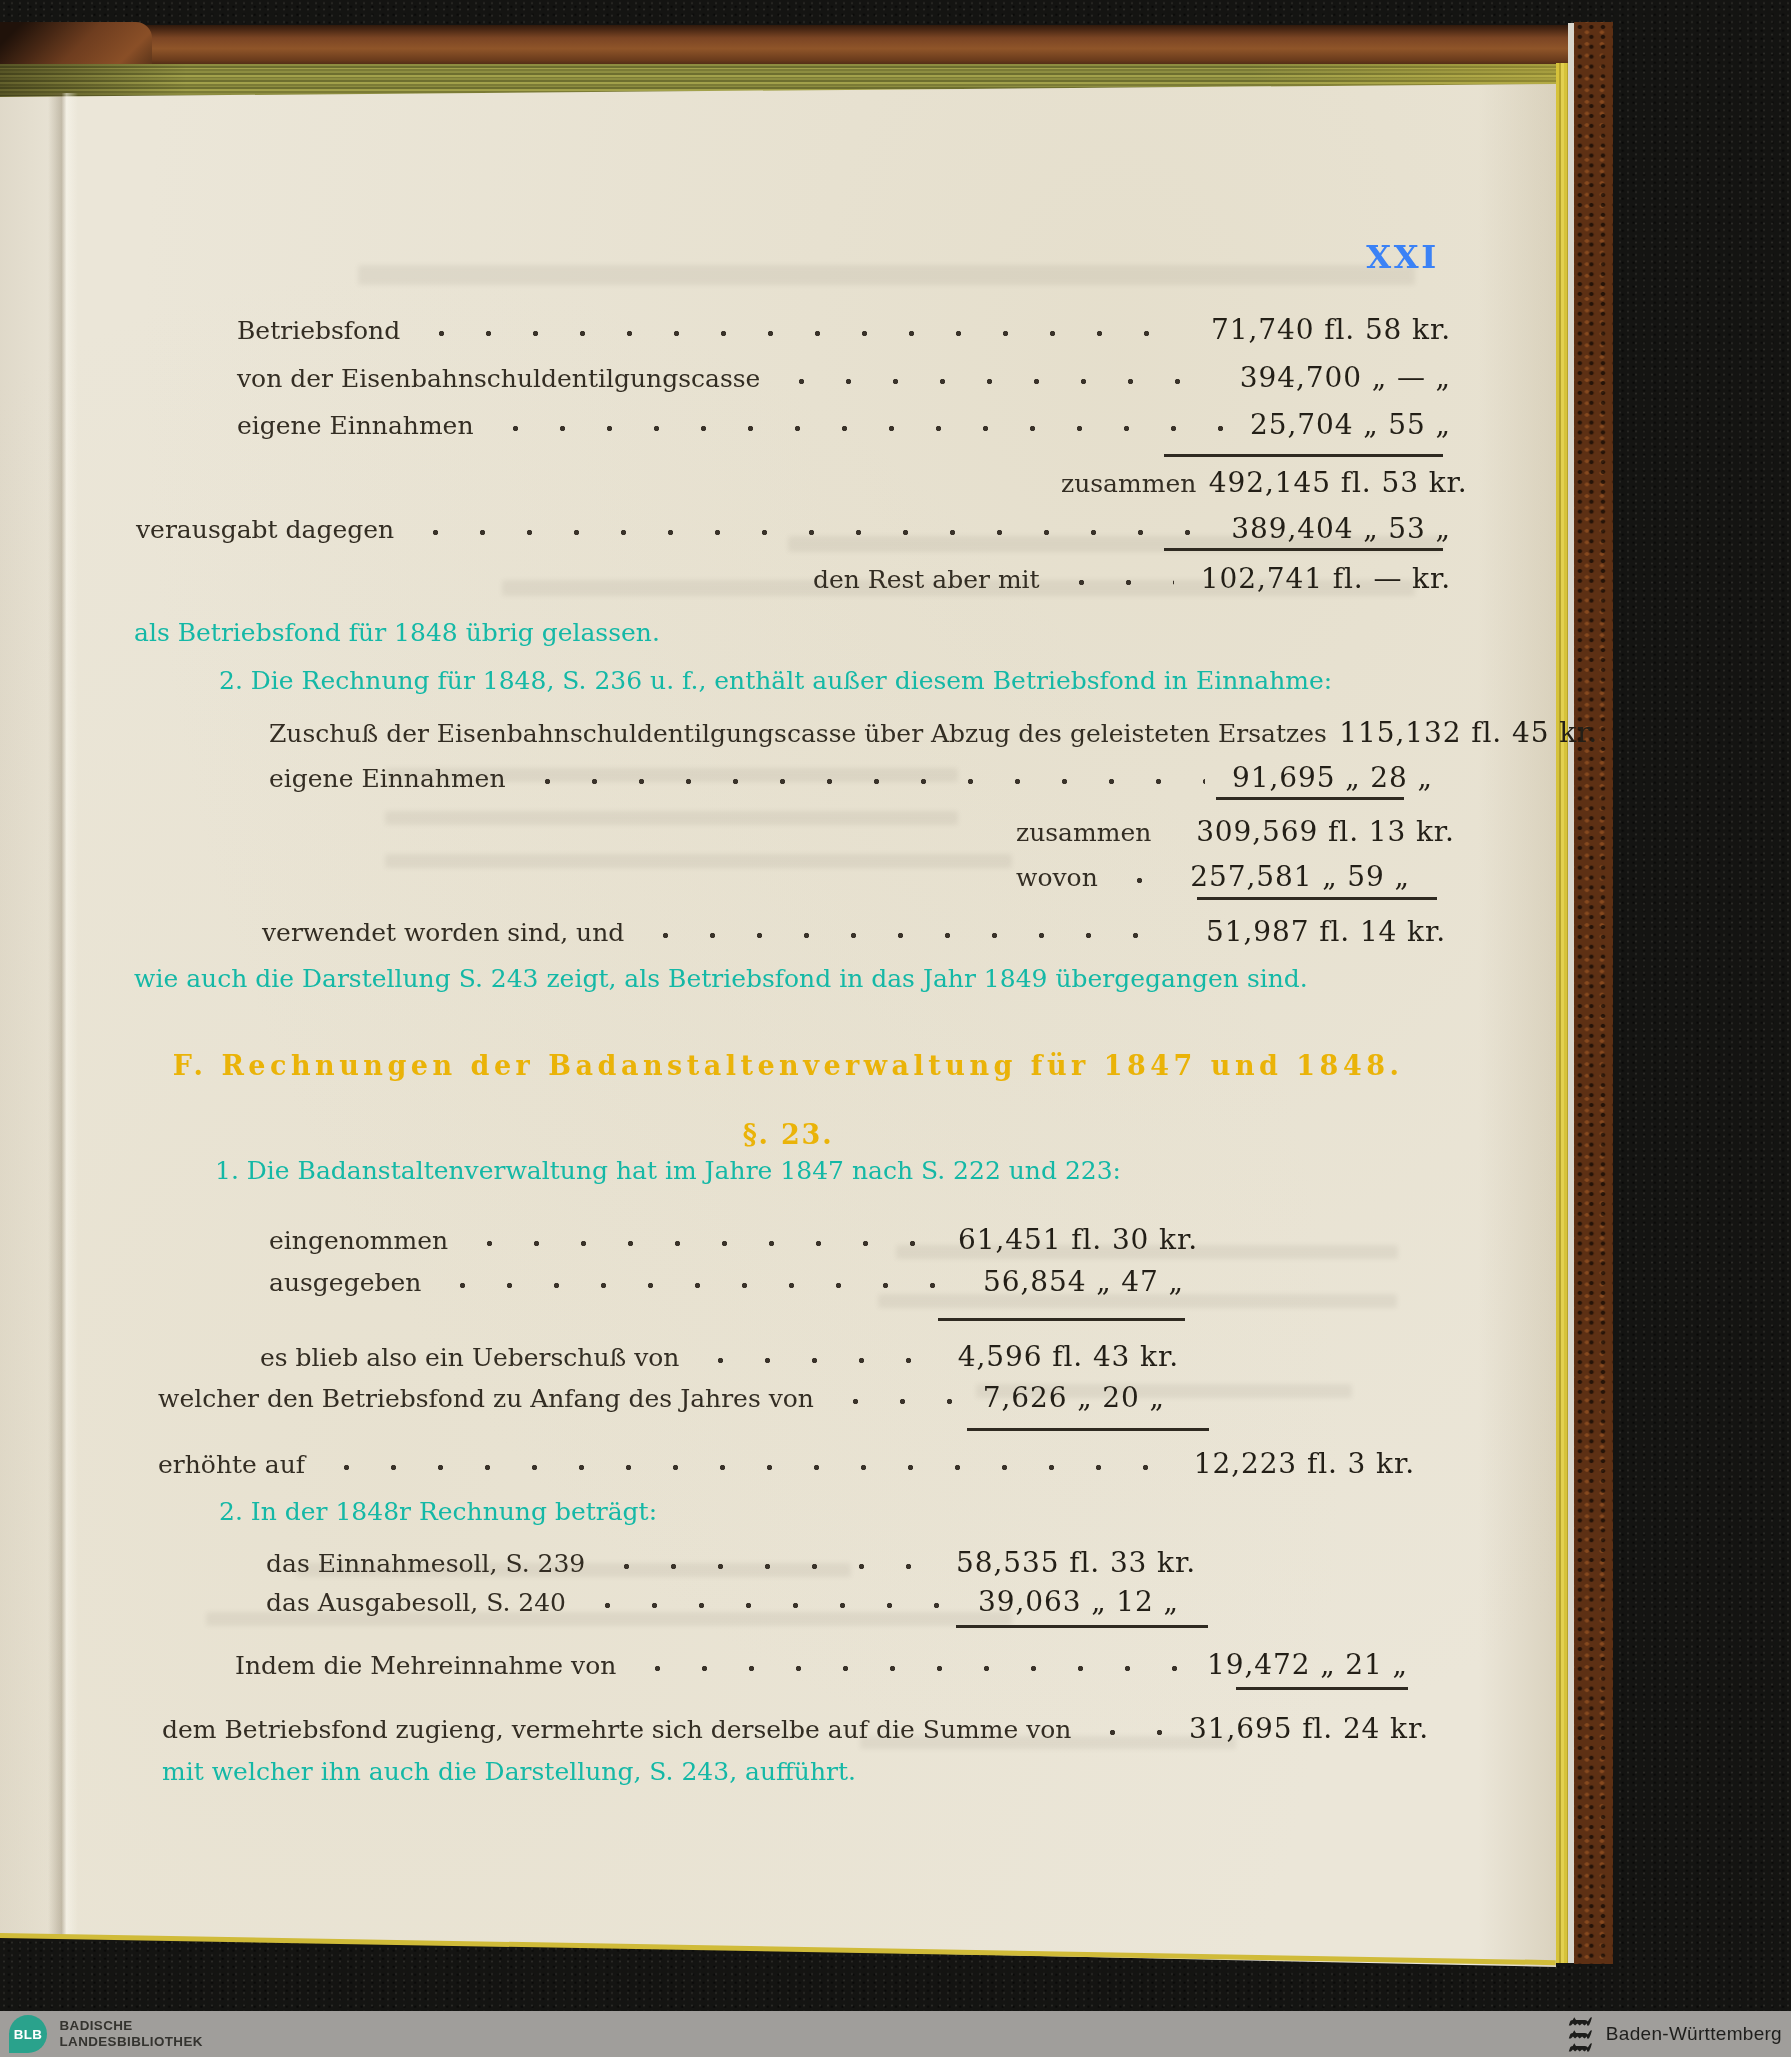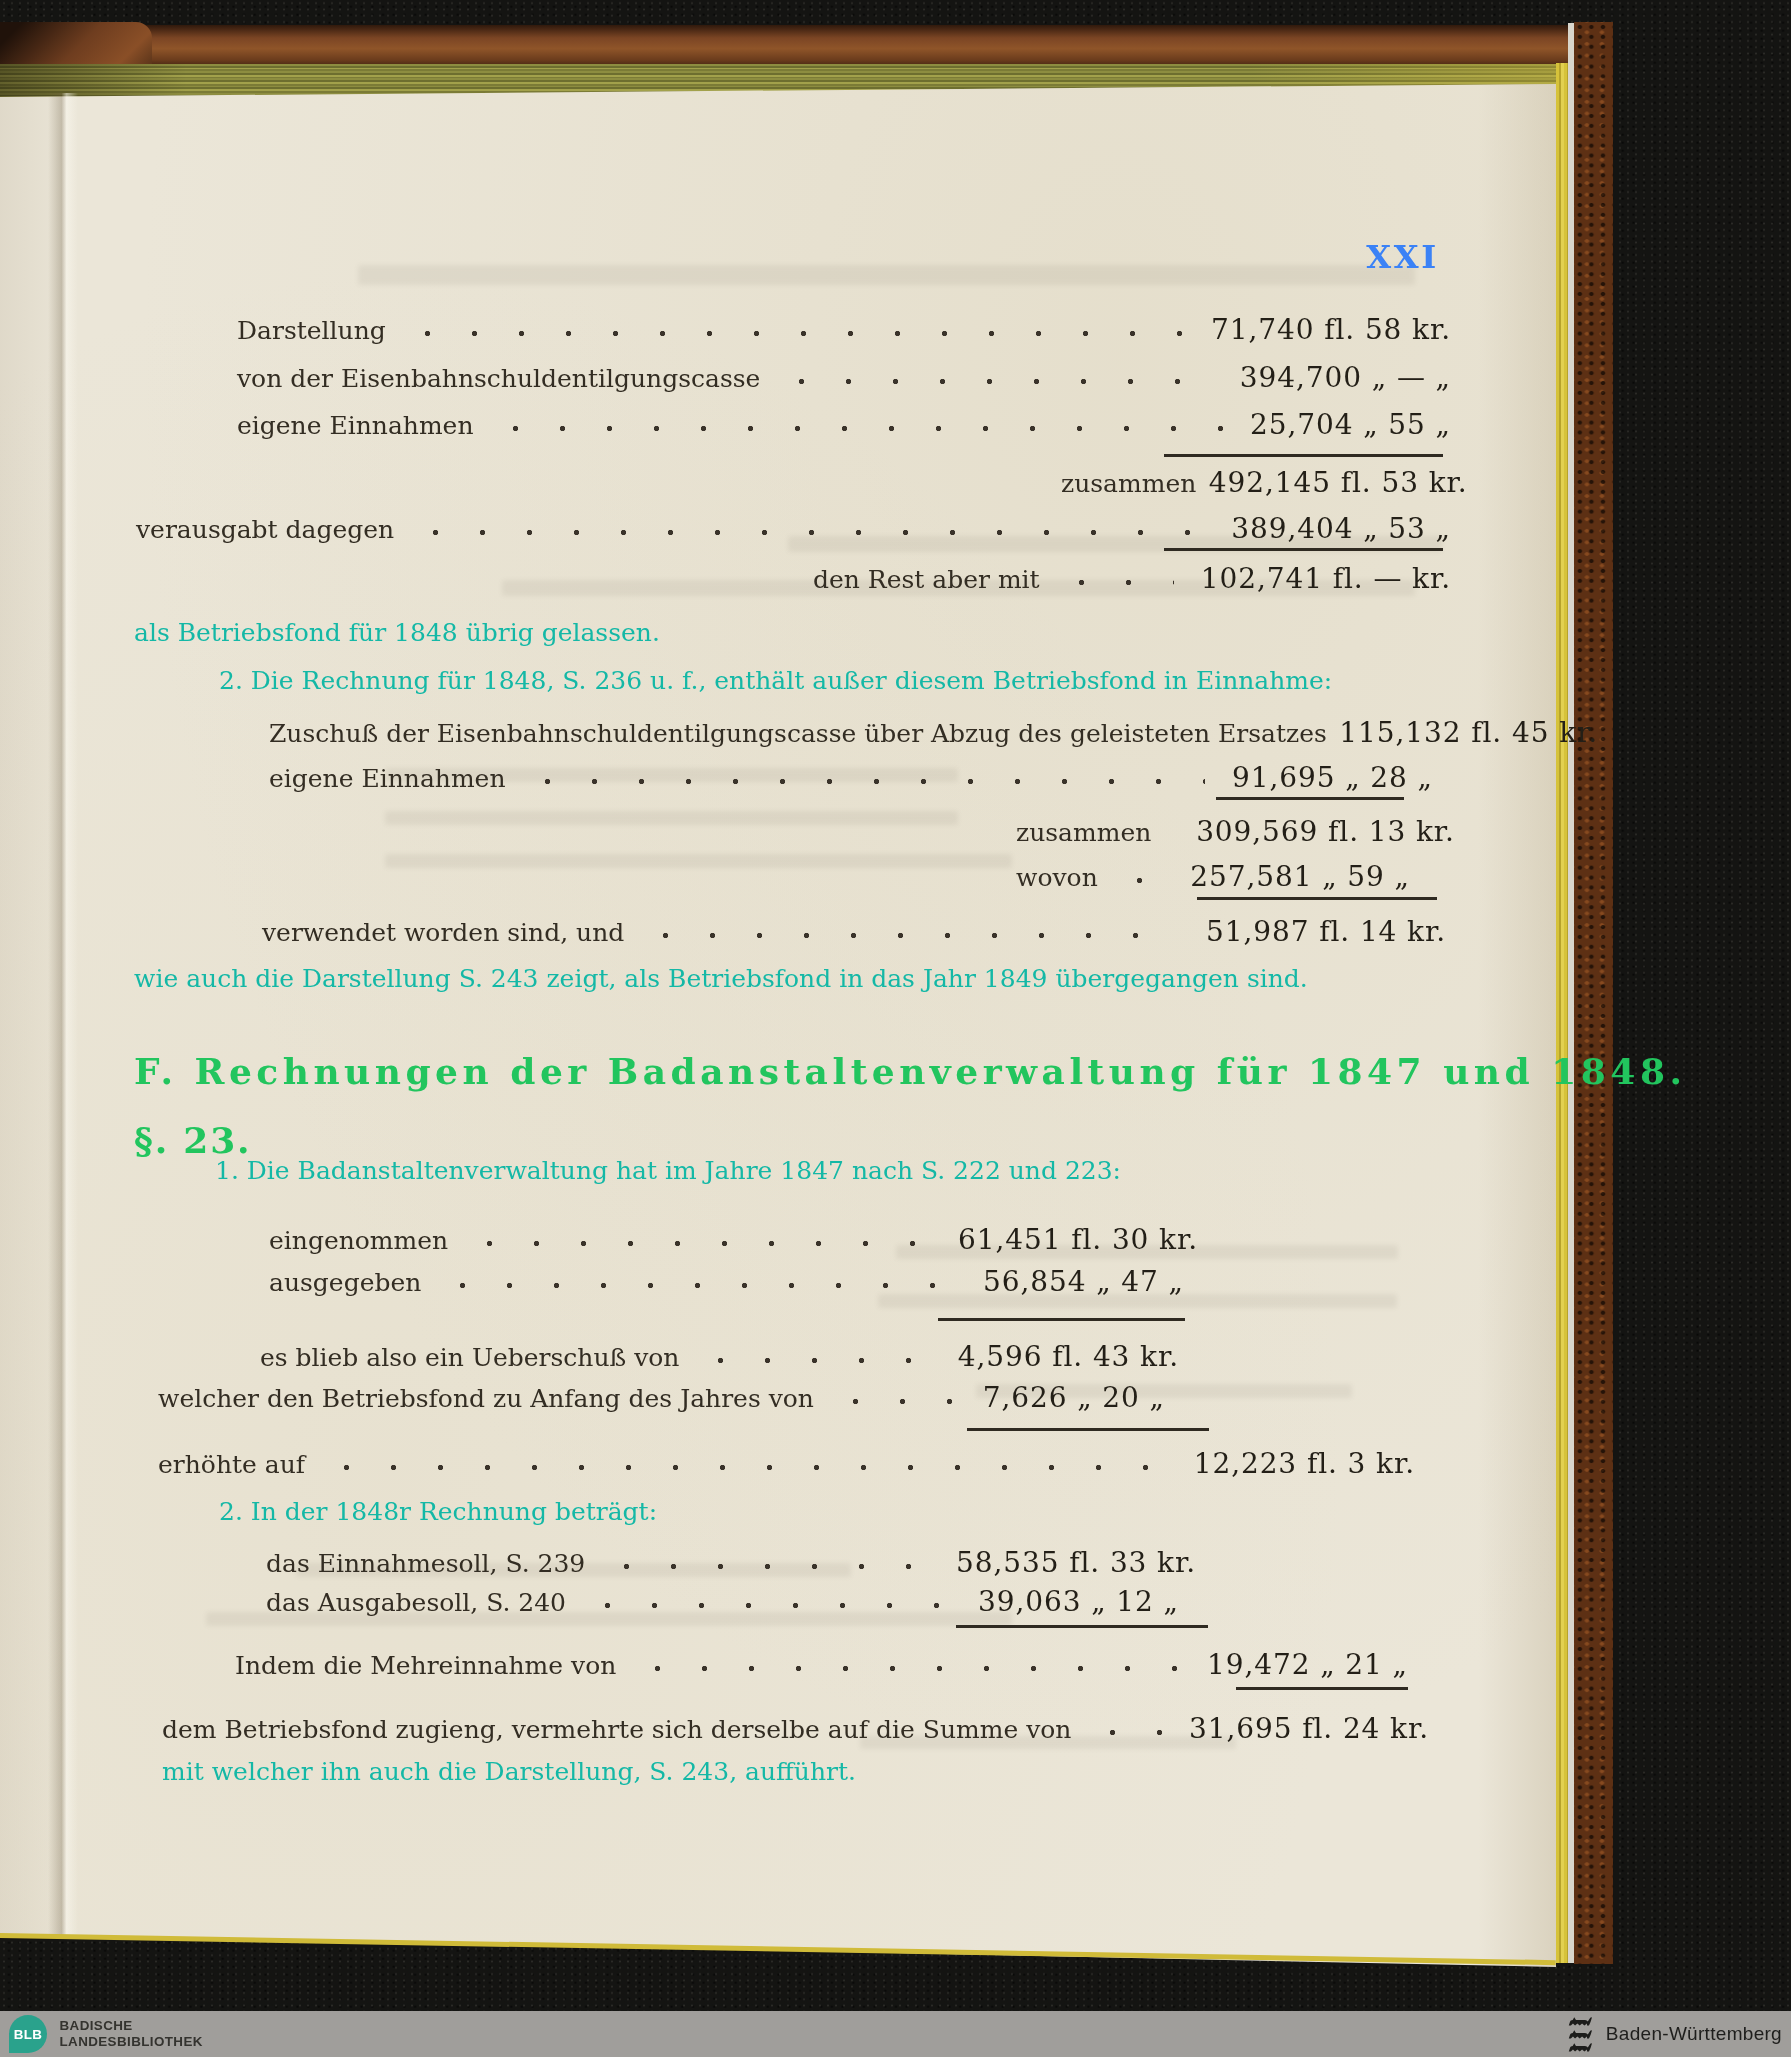--- a/index.html
+++ b/index.html
@@ -67,22 +67,22 @@
   .row .lbl{font-size:25px;color:#332d23;}
   .row .val{font-size:28px;color:#231f17;letter-spacing:0.9px;margin-left:12.5px;}
   .leader{
     flex:1;height:10.7px;align-self:flex-end;margin:0 14.3px 7.2px 18px;
     background-image:radial-gradient(circle,#3a332a 2.3px,rgba(0,0,0,0) 3px);
     background-size:47px 9px;background-repeat:repeat-x;background-position:0 center;
   }
   .gap{flex:1;}
   .trow{position:absolute;z-index:5;font-size:25px;color:#14b8a6;white-space:nowrap;}
   .heading{
-    position:absolute;left:134px;width:1308px;z-index:5;text-align:left;
-    font-size:36px;font-weight:700;letter-spacing:4.5px;color:#22c55e;white-space:nowrap;
+    position:absolute;left:134px;width:1308px;z-index:5;text-align:center;
+    font-size:27px;font-weight:700;letter-spacing:4.5px;color:#eab308;white-space:nowrap;
   }
   .sect{letter-spacing:1.8px;}
   .rule{position:absolute;height:2.7px;background:#2f2a21;z-index:5;}
   .ghost{position:absolute;background:#5a5243;opacity:.08;filter:blur(2.7px);border-radius:2.7px;z-index:4;}
   
   .footer{
     position:absolute;left:0;top:2011px;width:1791px;height:46px;z-index:10;
     background:#a09e9b;display:flex;align-items:center;justify-content:space-between;
     padding:0 9px;box-sizing:border-box;font-family:"Liberation Sans", sans-serif;
   }
@@ -119,21 +119,21 @@
 <div class="ghost" style="left:896px;top:1245px;width:502px;height:14.3px"></div>
 <div class="ghost" style="left:878px;top:1294px;width:519px;height:14.3px"></div>
 <div class="ghost" style="left:976px;top:1384px;width:376px;height:14.3px"></div>
 <div class="ghost" style="left:296px;top:1563px;width:555px;height:14.3px"></div>
 <div class="ghost" style="left:206px;top:1612px;width:806px;height:14.3px"></div>
 <div class="ghost" style="left:860px;top:1736px;width:376px;height:12.5px"></div>
 
 <div class="pageno">XXI</div>
 
 <div class="row" style="left:237px;top:313px;width:1214px">
-  <span class="lbl">Darstellung</span>
+  <span class="lbl">Betriebsfond</span>
   <span class="leader"></span>
   <span class="val">71,740 fl. 58 kr.</span>
 </div>
 <div class="row" style="left:237px;top:361px;width:1214px">
   <span class="lbl">von der Eisenbahnschuldentilgungscasse</span>
   <span class="leader"></span>
   <span class="val">394,700 „ — „</span>
 </div>
 <div class="row" style="left:237px;top:408px;width:1214px">
   <span class="lbl">eigene Einnahmen</span>

